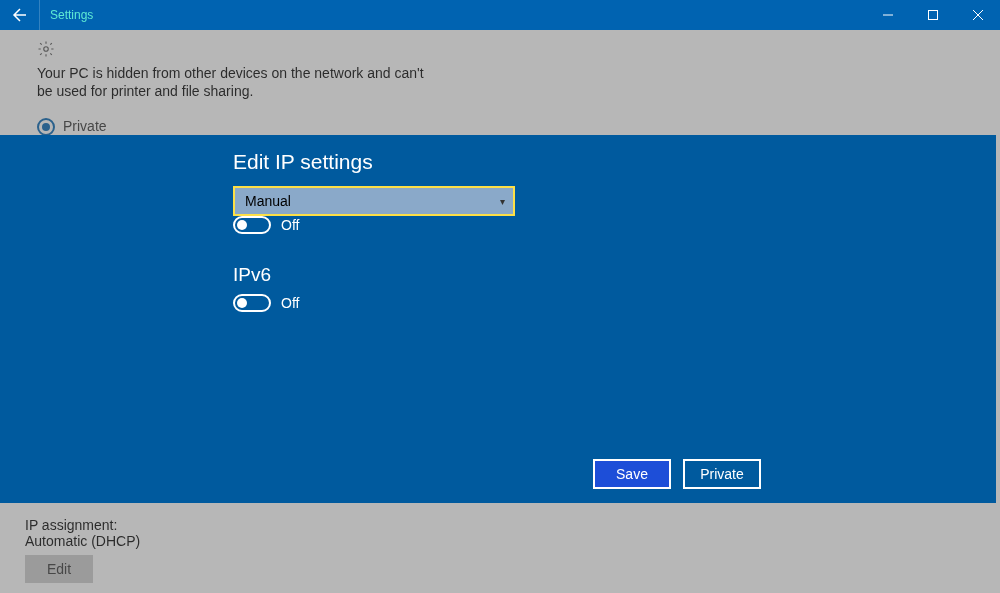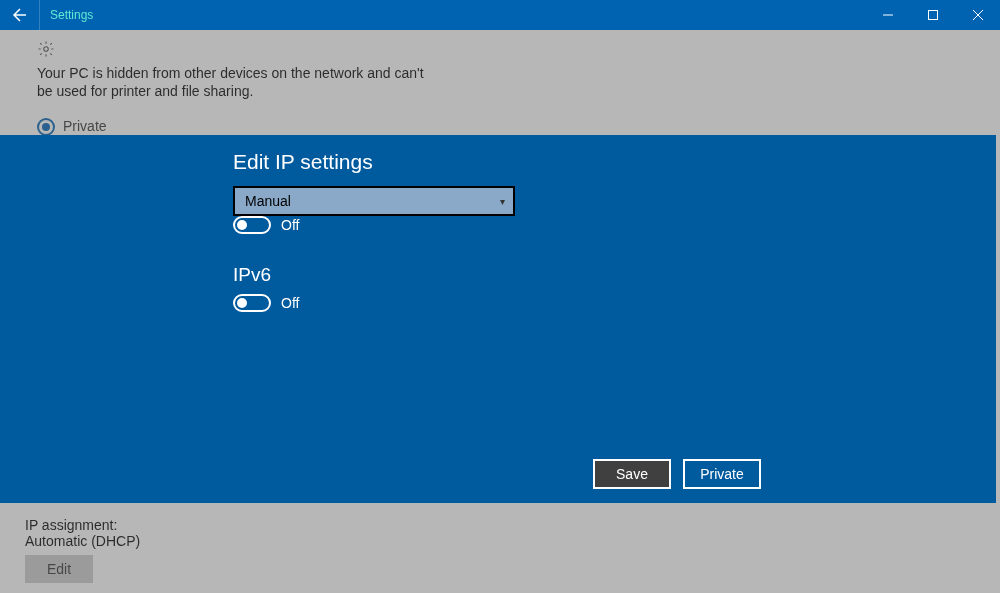--- a/index.html
+++ b/index.html
@@ -98,21 +98,21 @@
   }
   .modal-title {
     font-size: 21px;
     font-weight: 400;
     margin-bottom: 12px;
   }
   .dropdown {
     width: 282px;
     height: 30px;
     background: #8aa9c9;
-    border: 2px solid #000000;
+    border: 2px solid #fde047;
     display: flex; align-items: center; justify-content: space-between;
     padding: 0 8px 0 10px;
     color: #000;
     font-size: 14px;
     cursor: pointer;
   }
   .chev { font-size: 10px; color:#333; }
 
   .sect-label {
     font-size: 19px;
@@ -148,21 +148,21 @@
   }
   .mbtn {
     width: 78px; height: 30px;
     background: transparent;
     border: 2px solid #fff;
     color: #fff;
     font-size: 14px;
     cursor: pointer;
   }
   .mbtn.primary {
-    background: #404040;
+    background: #1d4ed8;
   }
 </style>
 </head>
 <body>
 
 <div class="titlebar">
   <div class="back">
     <svg width="16" height="16" viewBox="0 0 16 16">
       <path d="M8 2 L2 8 L8 14 M2 8 L14 8" stroke="#fff" stroke-width="1.5" fill="none"></path>
     </svg>

